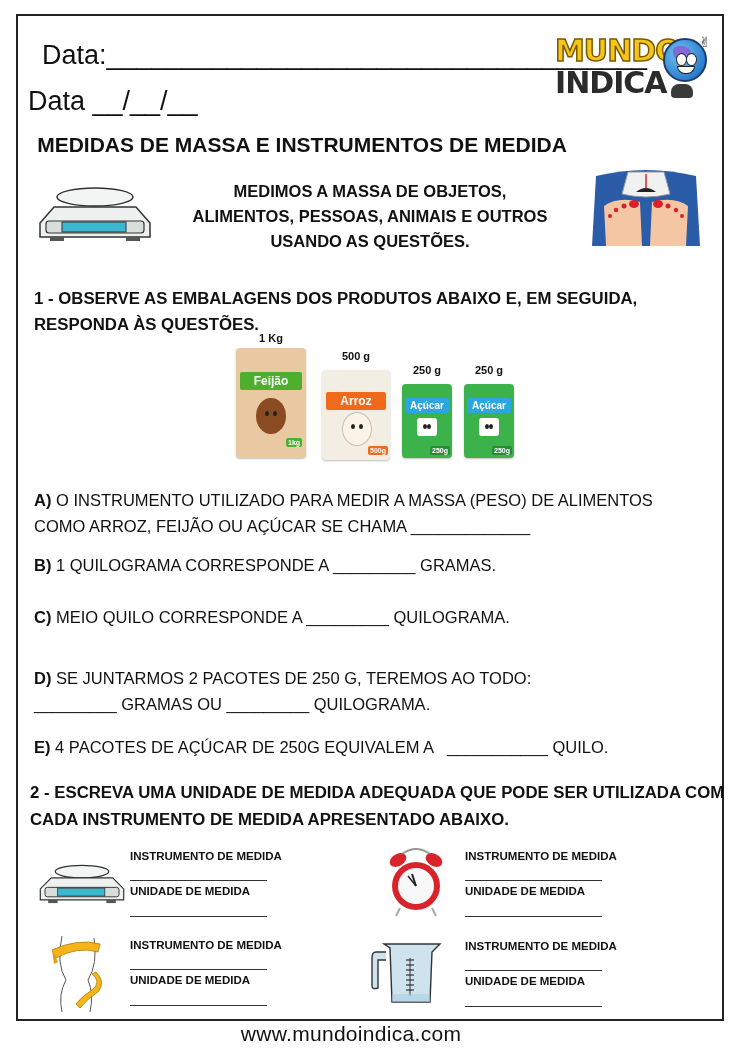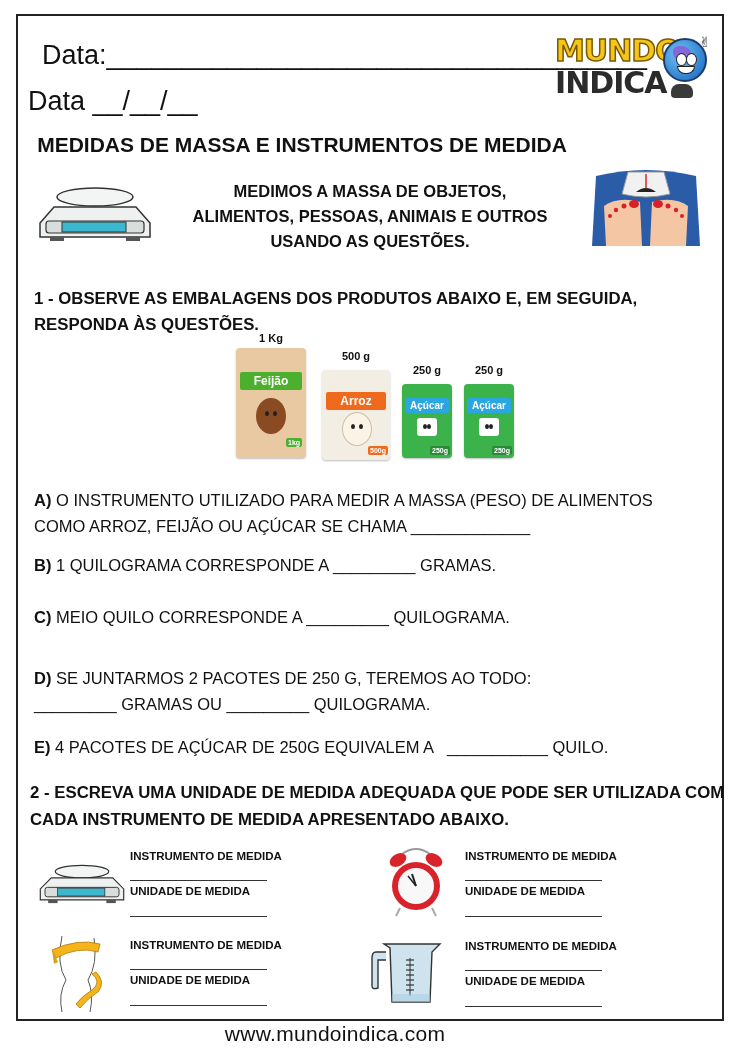--- a/index.html
+++ b/index.html
@@ -32,21 +32,21 @@
     .prod .face::before, .prod .face::after { content: ""; position: absolute; top: 35%; width: 4px; height: 5px; background: #222; border-radius: 50%; }
     .prod .face::before { left: 30%; } .prod .face::after { right: 30%; }
     .prod .tag { position: absolute; font-size: 7px; font-weight: bold; color: #fff; padding: 1px 2px; border-radius: 2px; }
     .qa { left: 34px; font-size: 16.5px; line-height: 26px; width: 690px; white-space: nowrap; }
     .qa b { font-weight: bold; }
     .q2 { left: 30px; top: 779px; width: 700px; font-size: 16.8px; font-weight: bold; line-height: 27px; }
     .item { position: absolute; width: 340px; height: 82px; }
     .item .ico { position: absolute; left: 0; top: 0; width: 96px; height: 82px; }
     .item .t1, .item .t2 { position: absolute; font-size: 11.5px; font-weight: bold; white-space: nowrap; }
     .item .ln { position: absolute; height: 0; border-top: 1px solid #333; width: 137px; }
-    .footer { left: 0; width: 670px; top: 1022px; text-align: center; font-size: 21px; color: #111; letter-spacing: 0.3px; }
+    .footer { left: 0; width: 670px; top: 1022px; text-align: center; font-size: 21px; color: #111; letter-spacing: 0.3px; padding-left: 16px; }
   </style>
 </head>
 <body>
 
 <div class="frame"></div>
 
 <div class="abs nome">Data:____________________________________</div>
 <div class="abs data">Data __/__/__</div>
 
 <div class="abs logo">

